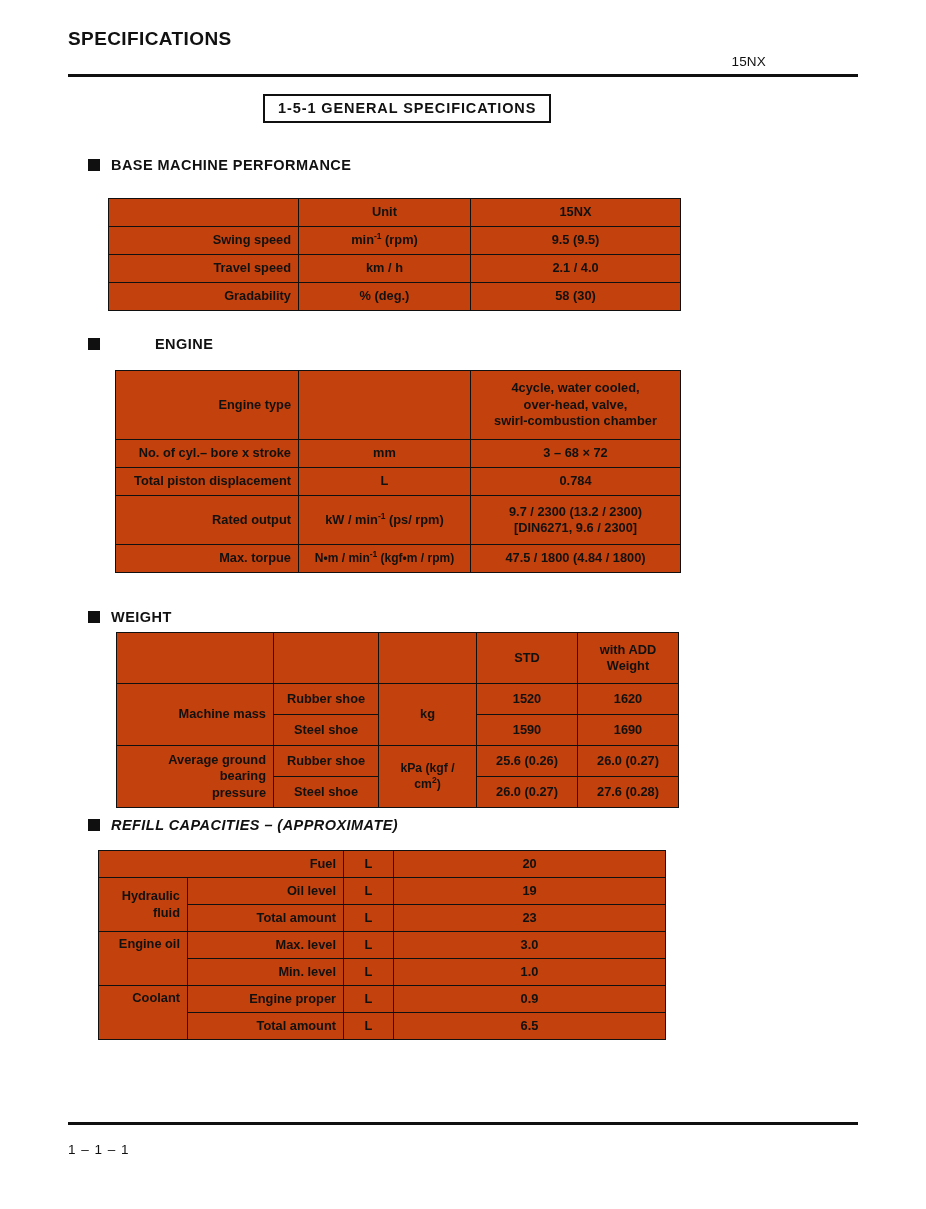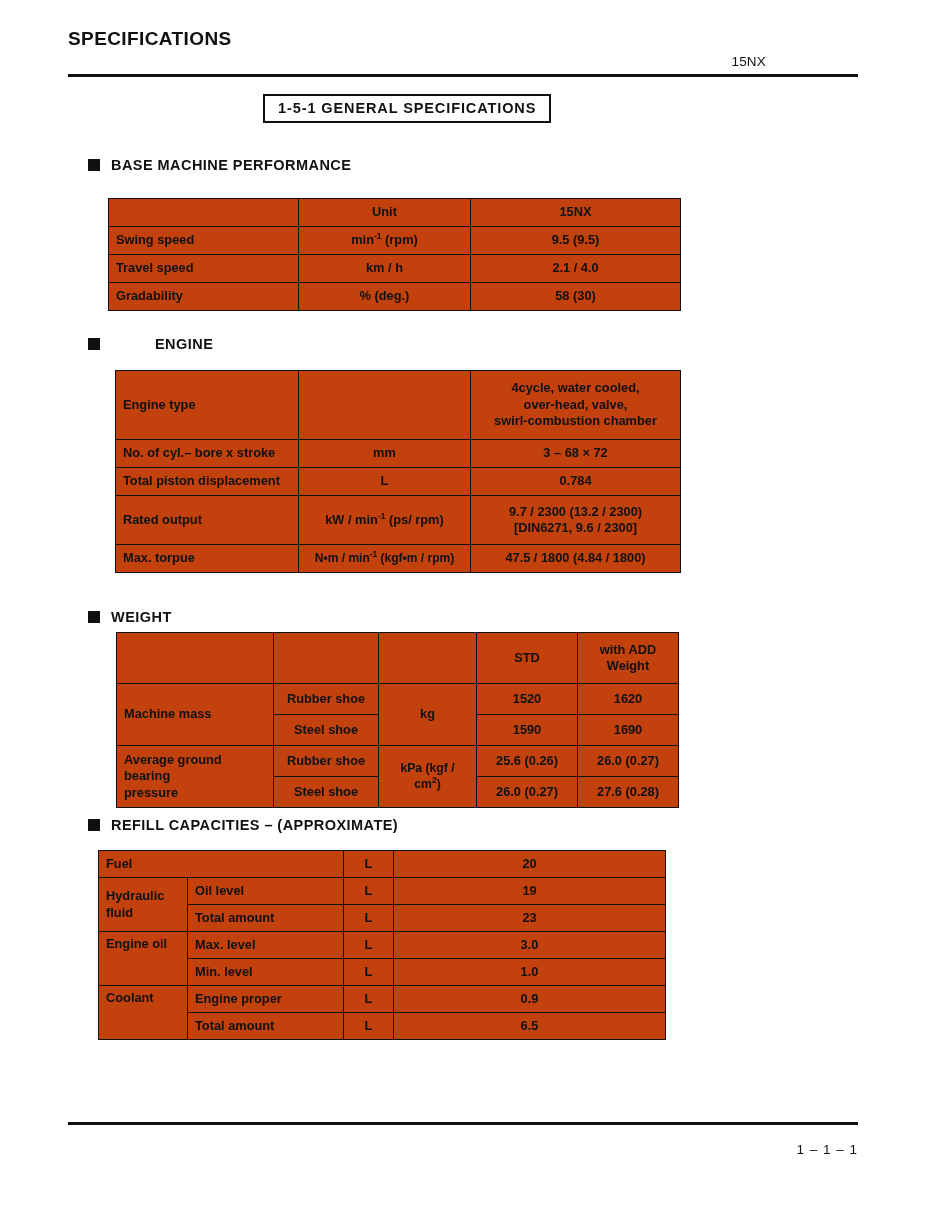--- a/index.html
+++ b/index.html
@@ -100,21 +100,21 @@
   table.spec td {
     border: 1.6px solid #101010;
     padding: 3px 7px;
     vertical-align: middle;
     line-height: 1.28;
   }
   td.blank {
     border: none;
   }
   .c  { text-align: center; }
-  .l  { text-align: left; }
+  .l  { text-align: right; }
 
   sup.ex {
     font-size: 8.5px;
     vertical-align: super;
     line-height: 0;
   }
 
   
   #tbl-base { left: 108px; top: 198px; width: 572px; }
   #tbl-base td { height: 21px; }
@@ -138,21 +138,21 @@
     top: 1122px;
     width: 790px;
     height: 3px;
     background: #101010;
   }
   .footer-page {
     position: absolute;
     left: 68px;
     top: 1142px;
     width: 790px;
-    text-align: right;
+    text-align: left;
     font-size: 13.5px;
     letter-spacing: 1px;
   }
 </style>
 </head>
 <body>
 
 <div class="page">
 
   <div class="page-header">
@@ -292,21 +292,21 @@
         <td class="c">26.0 (0.27)</td>
       </tr>
       <tr>
         <td class="c" style="height:24px">Steel shoe</td>
         <td class="c">26.0 (0.27)</td>
         <td class="c">27.6 (0.28)</td>
       </tr>
     </tbody>
   </table>
 
-  <div class="sec-head" style="left:88px; top:817px;">
+  <div class="sec-head" style="left:88px; top:817px;font-style:italic;">
     <span class="bullet"></span>
     <span>REFILL CAPACITIES – (APPROXIMATE)</span>
   </div>
 
   <table class="spec" id="tbl-refill">
     <colgroup>
       <col style="width:89px">
         <col style="width:156px">
         <col style="width:50px">
         <col style="width:272px">

